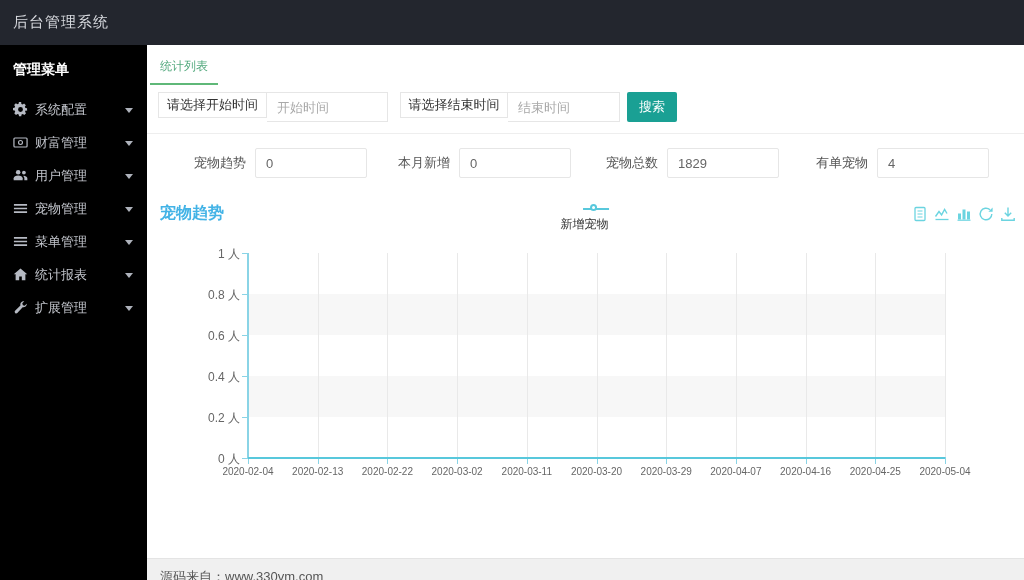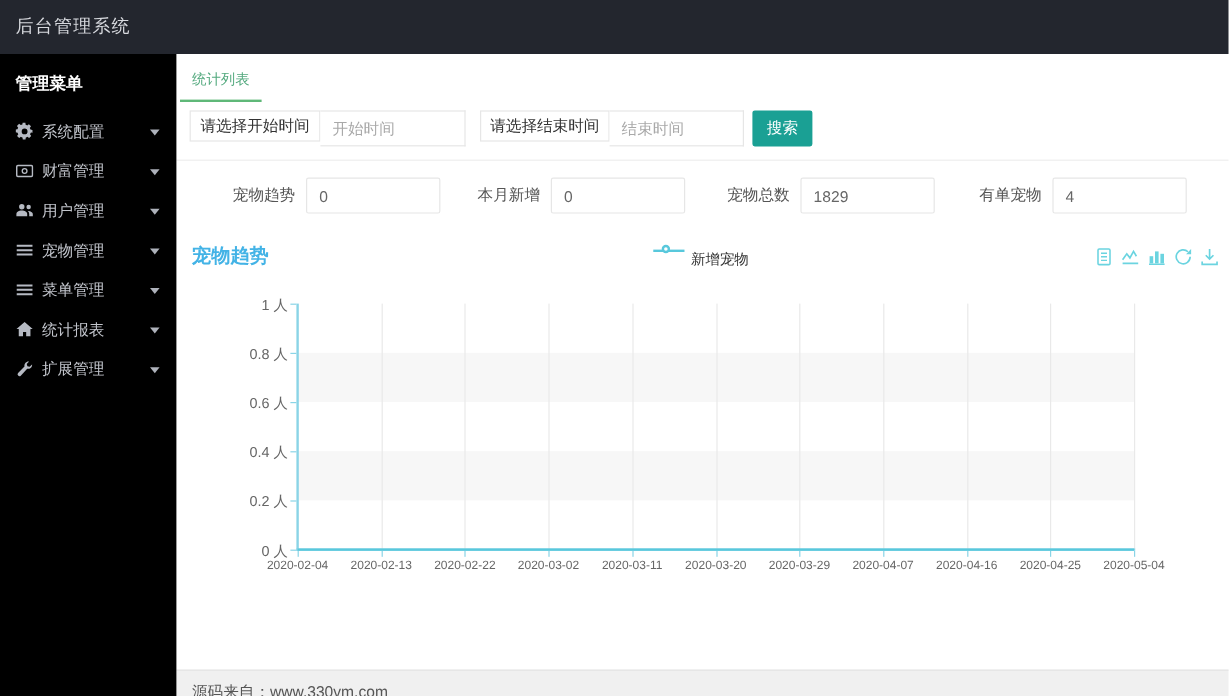--- a/index.html
+++ b/index.html
@@ -50,21 +50,21 @@
 
   .stats-row { position:absolute; left:0; top:103px; width:877px; height:30px; }
   .stat-group { position:absolute; top:0; height:30px; display:flex; align-items:center; }
   .stat-group .slabel { font-size:13px; color:#555; margin-right:9px; white-space:nowrap; }
   .stat-group input { width:112px; height:30px; border:1px solid #e6e6e6; border-radius:2px;
     font-size:13px; color:#666; padding:0 10px; outline:none; font-family:inherit; }
 
   
   .chart-title { position:absolute; left:13px; top:158px; font-size:16px; font-weight:bold; color:#43b3e6; }
   .chart-legend { position:absolute; left:50%; top:163px; transform:translateX(-52%);
-    display:flex; align-items:flex-start; gap:6px; cursor:pointer; }
+    display:flex; align-items:flex-end; gap:6px; cursor:pointer;flex-direction:column; }
   .legend-line { position:relative; width:26px; height:2px; background:#58c8dc; }
   .legend-line .dot { position:absolute; left:50%; top:50%; width:7px; height:7px; margin:-5.5px 0 0 -5.5px;
     border:2px solid #58c8dc; border-radius:50%; background:#fff; }
   .legend-label { font-size:12px; color:#333; }
   .chart-toolbox { position:absolute; right:8px; top:161px; display:flex; gap:6px; }
   .tb-icon { width:16px; height:16px; color:#6bd4e0; cursor:pointer; }
   .tb-icon svg { width:100%; height:100%; }
 
   .chart-plot { position:absolute; left:101px; top:208px; width:697px; height:205px; }
   .band { position:absolute; left:0; width:697px; height:41px; }

